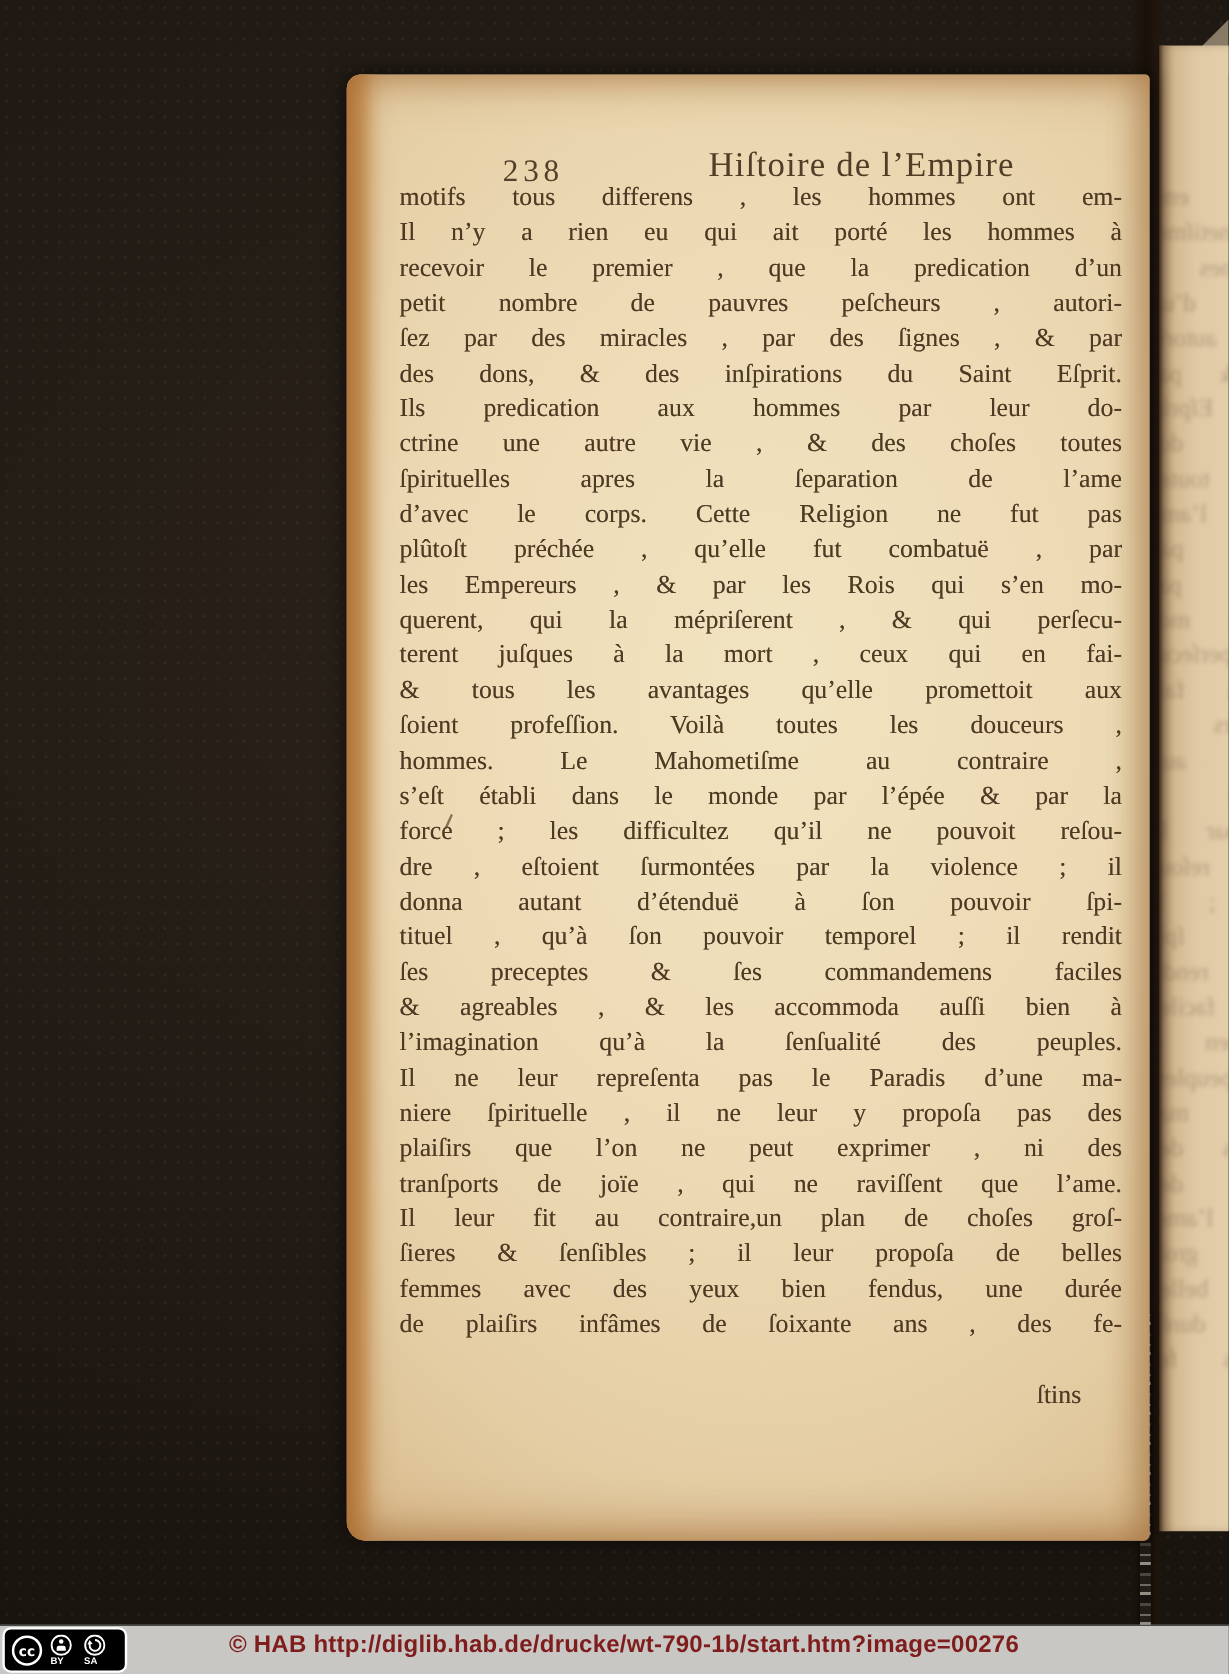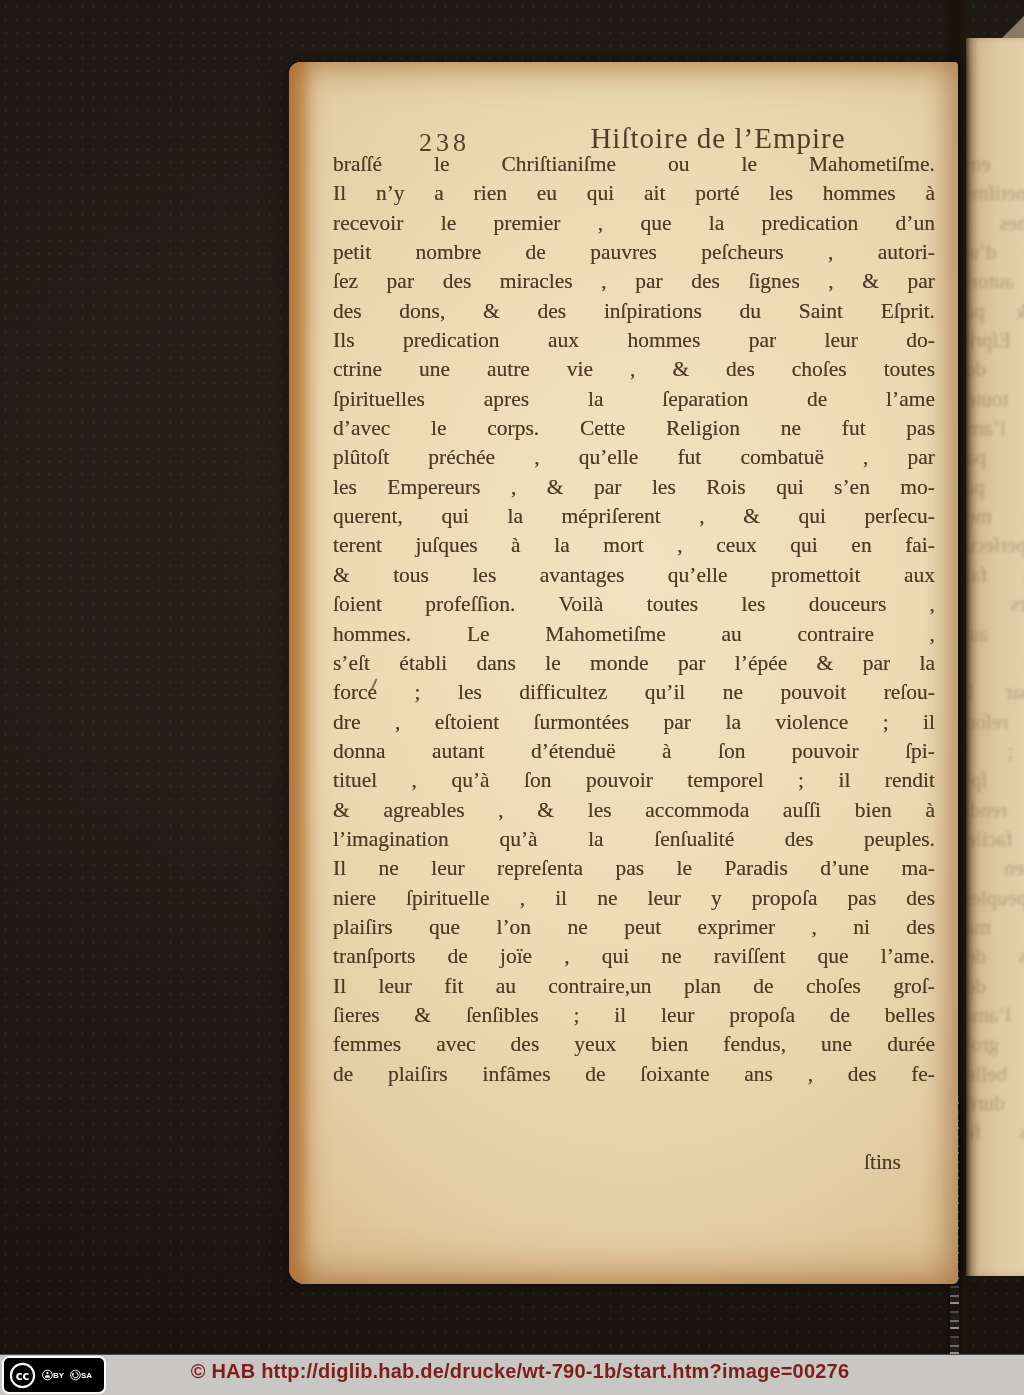--- a/index.html
+++ b/index.html
@@ -141,21 +141,21 @@
     letter-spacing: 0.2px;
   }
   .cc-badge {
     position: absolute; left: 2px; top: 1px; width: 100px; height: 34px;
     background: #000; border: 2px solid #fff; border-radius: 7px;
     display: flex; align-items: center;
   }
   .cc-circle { margin-left: 5px; width: 27px; height: 27px; flex: 0 0 auto; }
   .icon-col {
     margin-left: 6px; width: 22px;
-    display: flex; flex-direction: row; align-items: center; flex: 0 0 auto;
+    display: flex; flex-direction: column; flex: 0 0 auto;
   }
   .icon-col svg { width: 18px; height: 18px; }
   .icon-label {
     font-family: "Liberation Sans", "DejaVu Sans", sans-serif;
     font-size: 8px; font-weight: 700; color: #fff; line-height: 8px; margin-top: 1px;
   }
 </style>
 </head>
 <body>
 
@@ -206,21 +206,21 @@
 
   <div class="page">
     <div class="page-edge-left"></div>
     <div class="page-inner">
       <div class="running-head">
         <span class="page-number">238</span>
         <span class="running-title">Hiſtoire de l’Empire</span>
       </div>
       <div class="margin-mark"></div>
       <div class="lines">
-          <div class="line">braſſé le Chriſtianiſme ou le Mahometiſme.</div>
+          <div class="line">motifs tous differens , les hommes ont em-</div>
           <div class="line">Il n’y a rien eu qui ait porté les hommes à</div>
           <div class="line">recevoir le premier , que la predication d’un</div>
           <div class="line">petit nombre de pauvres peſcheurs , autori-</div>
           <div class="line">ſez par des miracles , par des ſignes , &amp; par</div>
           <div class="line">des dons, &amp; des inſpirations du Saint Eſprit.</div>
           <div class="line">Ils predication aux hommes par leur do-</div>
           <div class="line">ctrine une autre vie , &amp; des choſes toutes</div>
           <div class="line">ſpirituelles apres la ſeparation de l’ame</div>
           <div class="line">d’avec le corps. Cette Religion ne fut pas</div>
           <div class="line">plûtoſt préchée , qu’elle fut combatuë , par</div>
@@ -228,20 +228,21 @@
           <div class="line">querent, qui la mépriſerent , &amp; qui perſecu-</div>
           <div class="line">terent juſques à la mort , ceux qui en fai-</div>
           <div class="line">&amp; tous les avantages qu’elle promettoit aux</div>
           <div class="line">ſoient profeſſion. Voilà toutes les douceurs ,</div>
           <div class="line">hommes. Le Mahometiſme au contraire ,</div>
           <div class="line">s’eſt établi dans le monde par l’épée &amp; par la</div>
           <div class="line">force ; les difficultez qu’il ne pouvoit reſou-</div>
           <div class="line">dre , eſtoient ſurmontées par la violence ; il</div>
           <div class="line">donna autant d’étenduë à ſon pouvoir ſpi-</div>
           <div class="line">tituel , qu’à ſon pouvoir temporel ; il rendit</div>
+          <div class="line">ſes preceptes &amp; ſes commandemens faciles</div>
           <div class="line">&amp; agreables , &amp; les accommoda auſſi bien à</div>
           <div class="line">l’imagination qu’à la ſenſualité des peuples.</div>
           <div class="line">Il ne leur repreſenta pas le Paradis d’une ma-</div>
           <div class="line">niere ſpirituelle , il ne leur y propoſa pas des</div>
           <div class="line">plaiſirs que l’on ne peut exprimer , ni des</div>
           <div class="line">tranſports de joïe , qui ne raviſſent que l’ame.</div>
           <div class="line">Il leur fit au contraire,un plan de choſes groſ-</div>
           <div class="line">ſieres &amp; ſenſibles ; il leur propoſa de belles</div>
           <div class="line">femmes avec des yeux bien fendus, une durée</div>
           <div class="line">de plaiſirs infâmes de ſoixante ans , des fe-</div>

